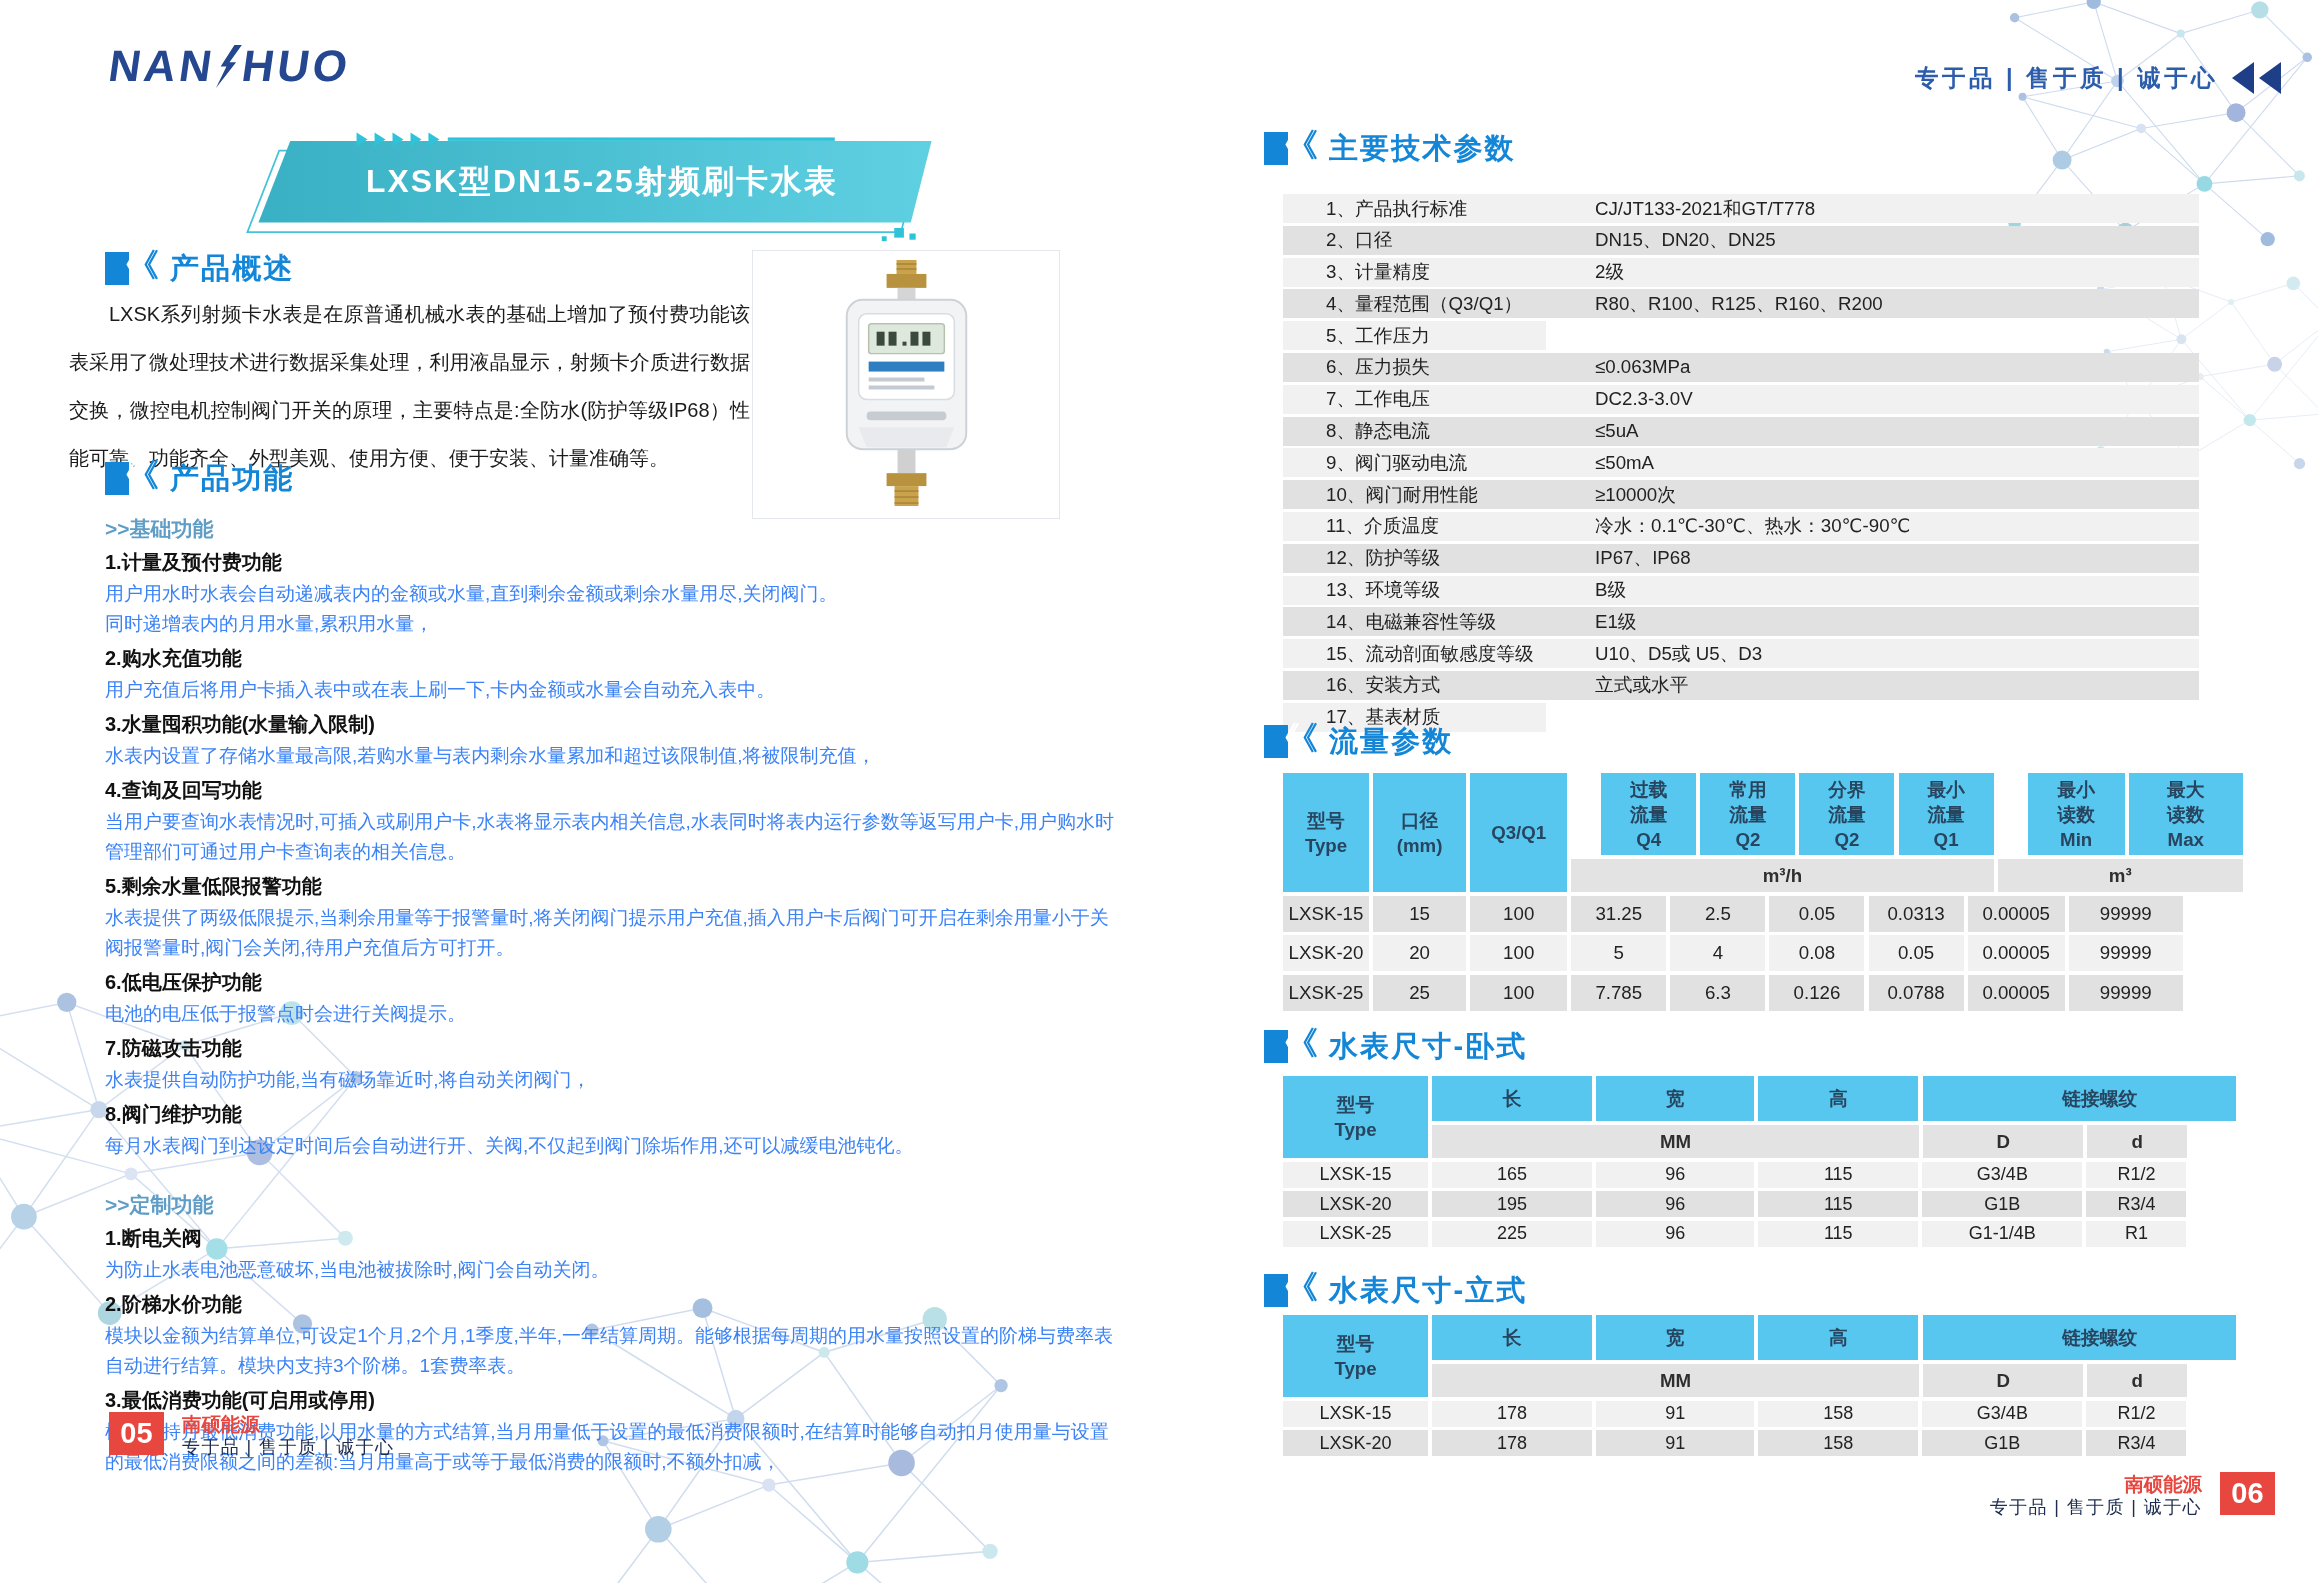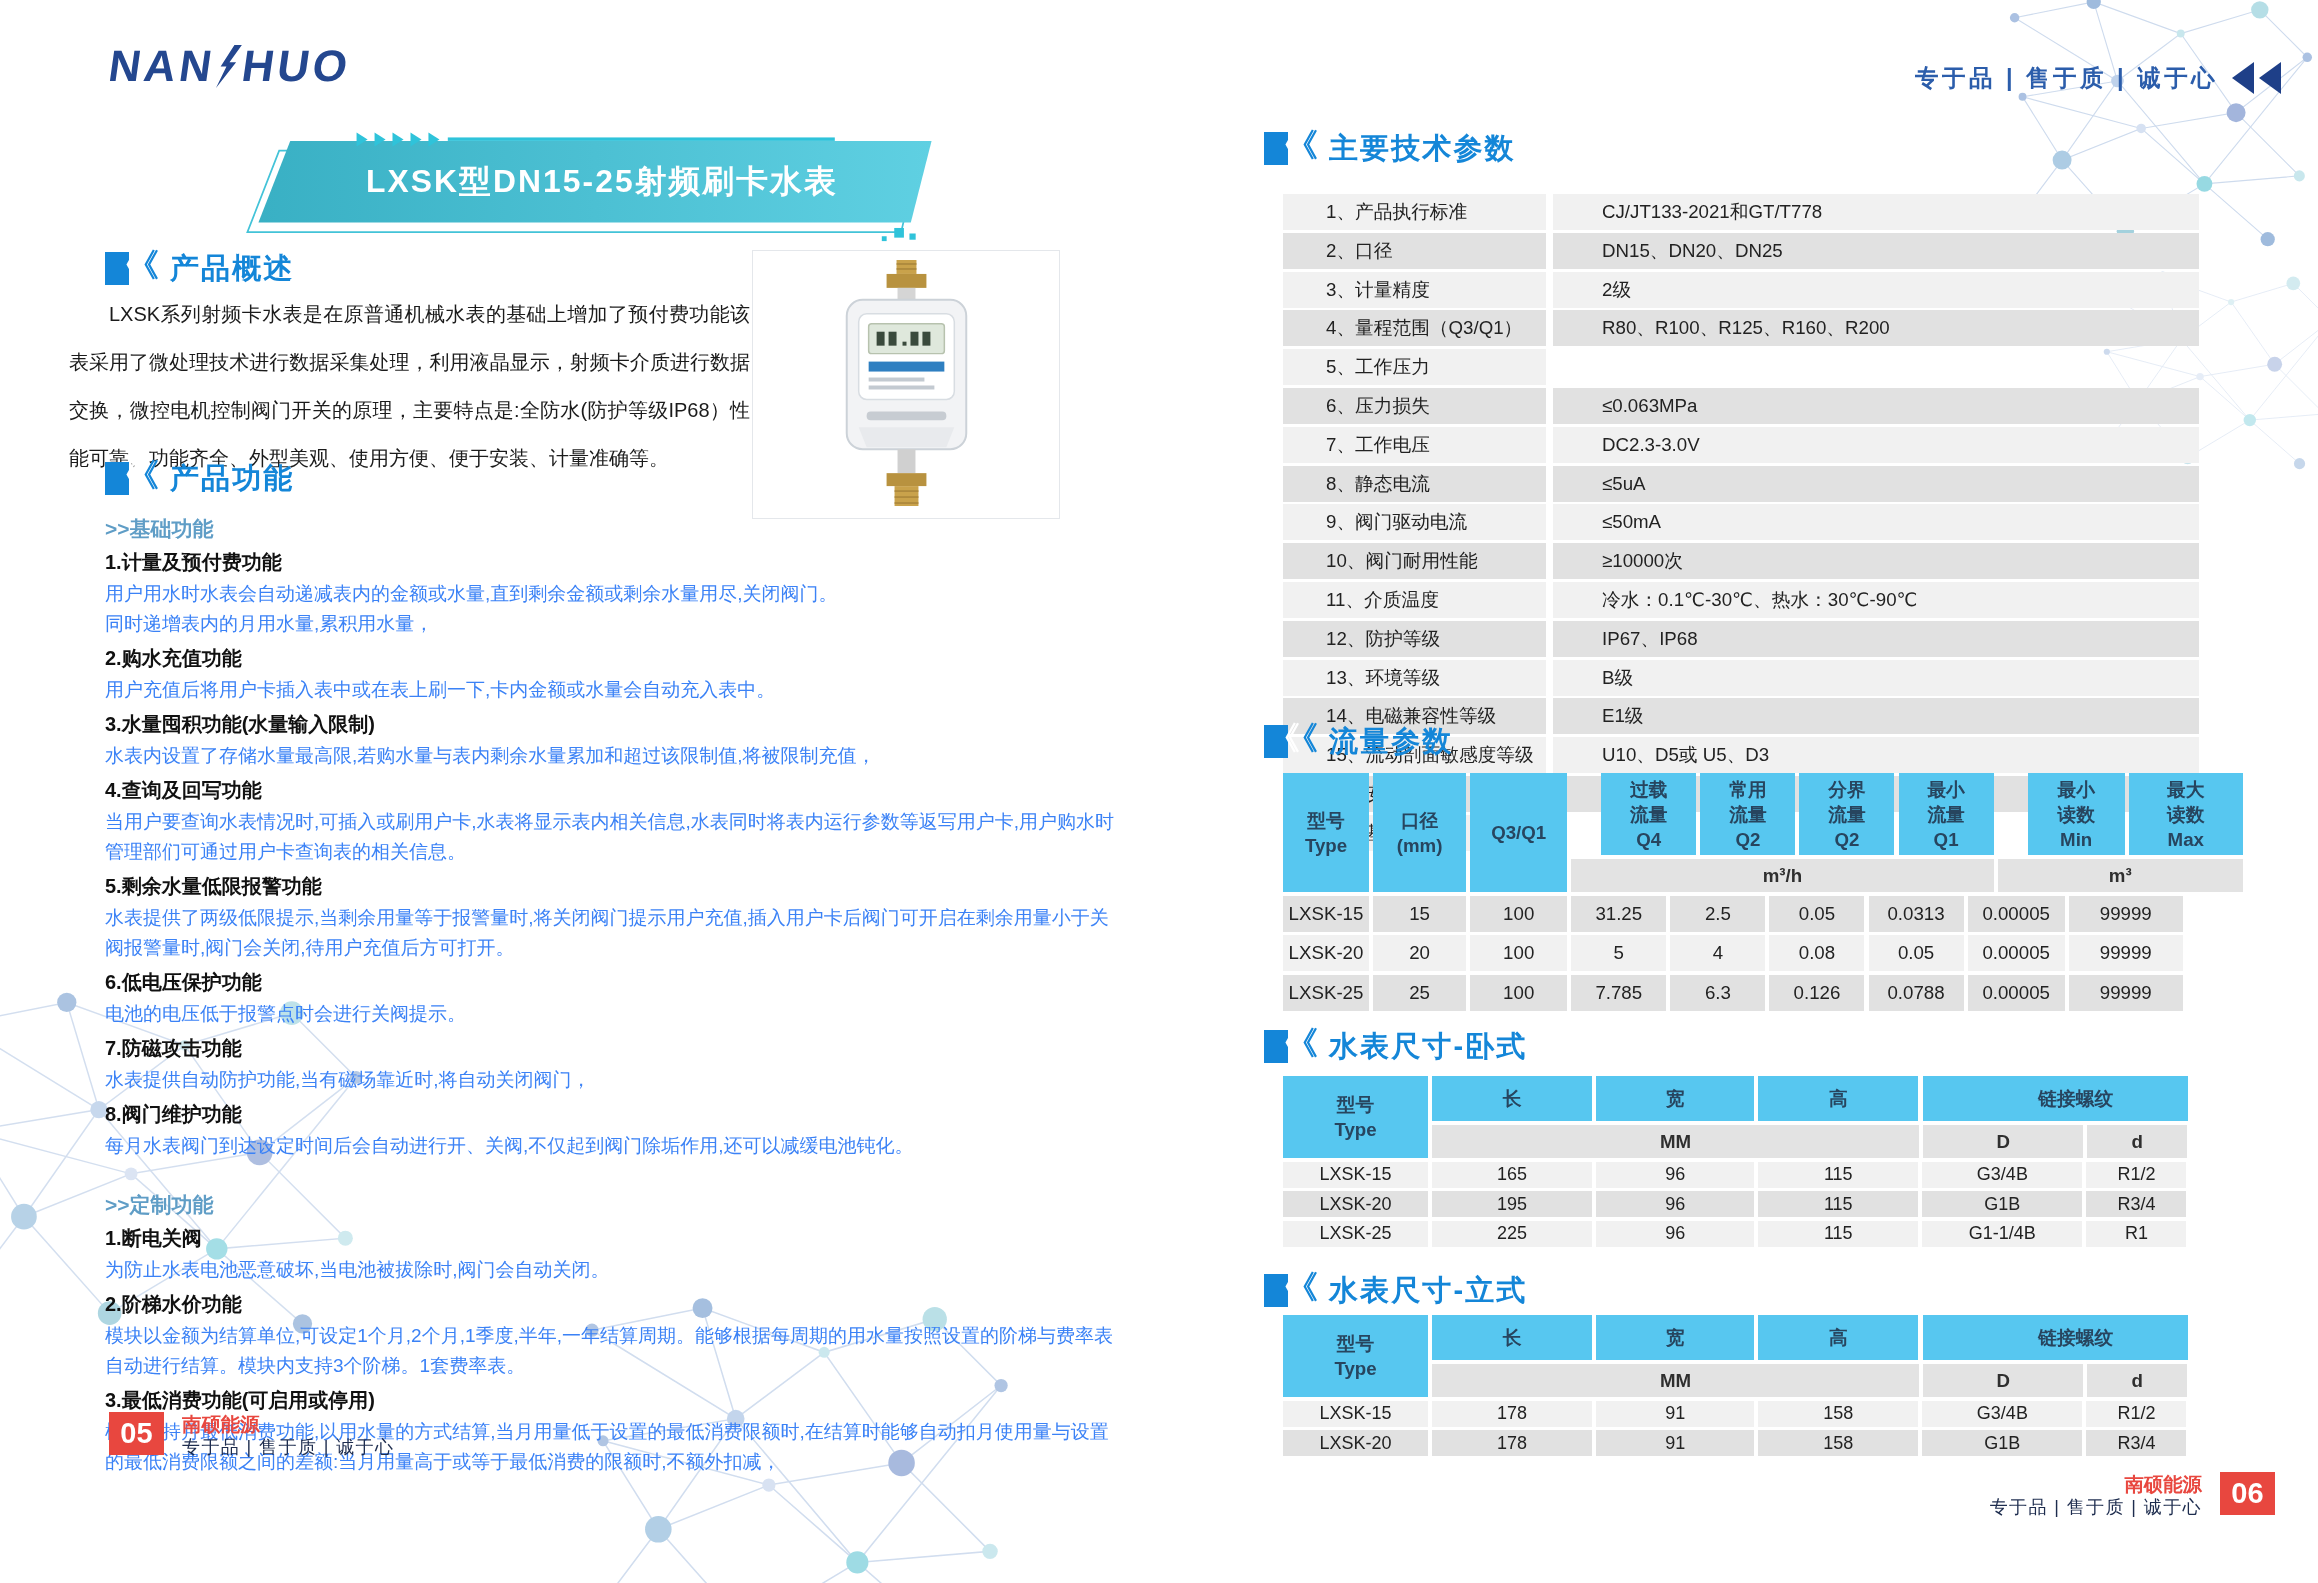--- a/index.html
+++ b/index.html
@@ -38,21 +38,21 @@
   .f-lines.right{align-items:flex-end;text-align:right;}
   .f-company{color:#e8473f;font-weight:bold;font-size:19.4px;line-height:22px;}
   .f-slogan{color:#1d2c4e;font-size:18px;line-height:21px;letter-spacing:1.4px;}
   
   .top-slogan{position:absolute;left:1811px;top:62px;width:470px;display:flex;align-items:center;justify-content:flex-end;gap:14px;}
   .ts-text{font-size:23.5px;font-weight:bold;color:#2b5dab;letter-spacing:3.5px;white-space:nowrap;}
   .tris{display:flex;gap:4.8px;}
   .tri{width:0;height:0;border-top:16.6px solid transparent;border-bottom:16.6px solid transparent;border-right:22px solid #1e3f88;}
   
   .tech-table{position:absolute;left:1283px;top:194px;width:916px;}
-  .tp-row{display:flex;gap:7px;height:36px;margin-bottom:2.8px;border-radius:9px;}
+  .tp-row{display:flex;height:29px;margin-bottom:2.8px;border-radius:9px;}
   .tp-label{width:263px;display:flex;align-items:center;padding-left:43px;font-size:18.7px;box-sizing:border-box;}
   .tp-value{flex:1;display:flex;align-items:center;padding-left:49px;font-size:18.7px;box-sizing:border-box;}
   .rowA{background:#f1f1f1;}
   .rowB{background:#e1e1e1;}
   
   .flow-table{position:absolute;left:1283px;top:773px;}
   .flow-head{display:flex;gap:4.1px;}
   .fcell{background:#57c7f0;color:#27455f;font-weight:600;display:flex;align-items:center;justify-content:center;text-align:center;white-space:pre-line;font-size:18.7px;line-height:25px;box-sizing:border-box;}
   .tall{height:119px;}
   .short{height:82px;}
@@ -67,21 +67,21 @@
   .dims-head{display:flex;gap:4.1px;}
   .dcell{background:#57c7f0;color:#27455f;font-weight:600;display:flex;align-items:center;justify-content:center;text-align:center;white-space:pre-line;font-size:18.7px;line-height:25px;box-sizing:border-box;}
   .dtall{height:82px;}
   .dshort{height:45px;}
   .dgroup{display:flex;flex-direction:column;gap:4.1px;}
   .dgrow{display:flex;gap:4.1px;}
   .dunit{height:33px;background:#e3e3e3;display:flex;align-items:center;justify-content:center;font-size:18.7px;font-weight:600;color:#2f2f2f;box-sizing:border-box;}
   .dims-row{display:flex;gap:4.1px;margin-top:3.5px;}
   .dcell-d{height:26px;display:flex;align-items:center;justify-content:center;font-size:18px;box-sizing:border-box;}
   .dw0{width:145px;}.dw1{width:160px;}.dw2{width:158px;}.dw3{width:160px;}.dw4{width:160px;}.dw5{width:100px;}
-  .dthread{width:265px;padding-left:40px;}
+  .dthread{width:313px;padding-left:40px;}
   .dmm{width:487px;}
 </style>
 </head>
 <body>
 
 <svg width="0" height="0" style="position:absolute">
   <defs>
     <symbol id="net" viewBox="0 0 400 350">
       <g stroke="#bfd0e8" stroke-width="1.4" fill="none" opacity="0.9">
         <polyline points="20,40 120,20 230,60 330,30 390,90 300,160 380,240 260,250 180,180 80,220 30,140 150,120 20,40"></polyline>

